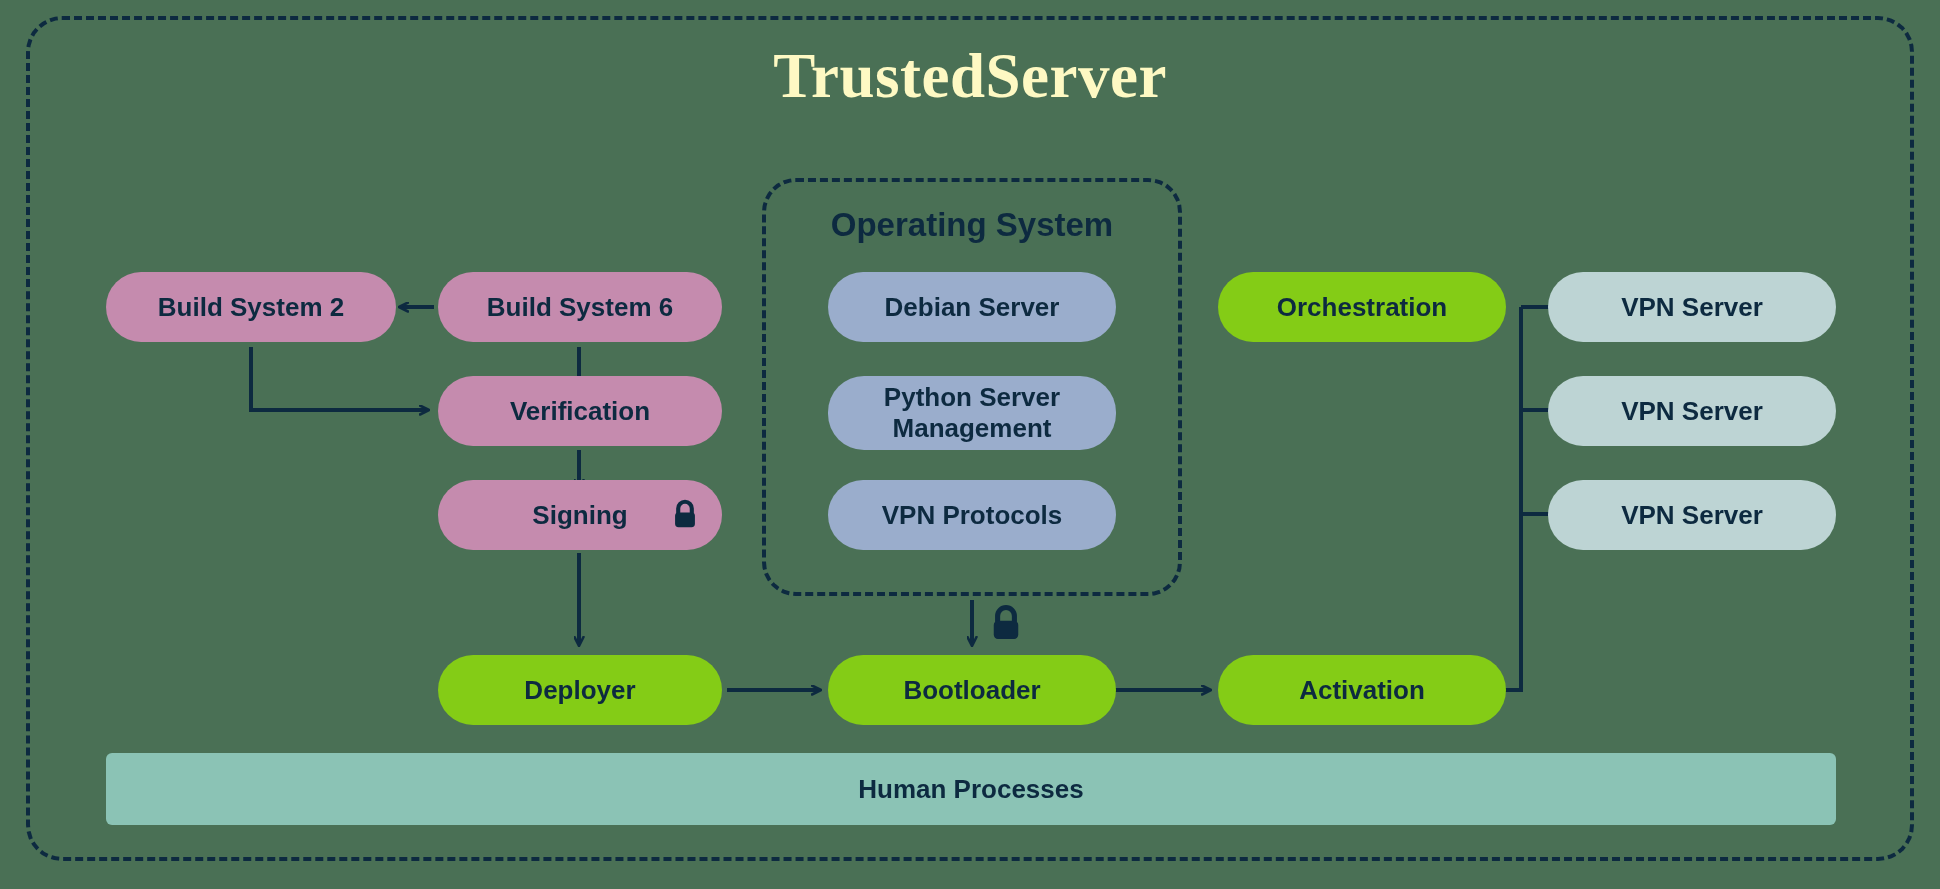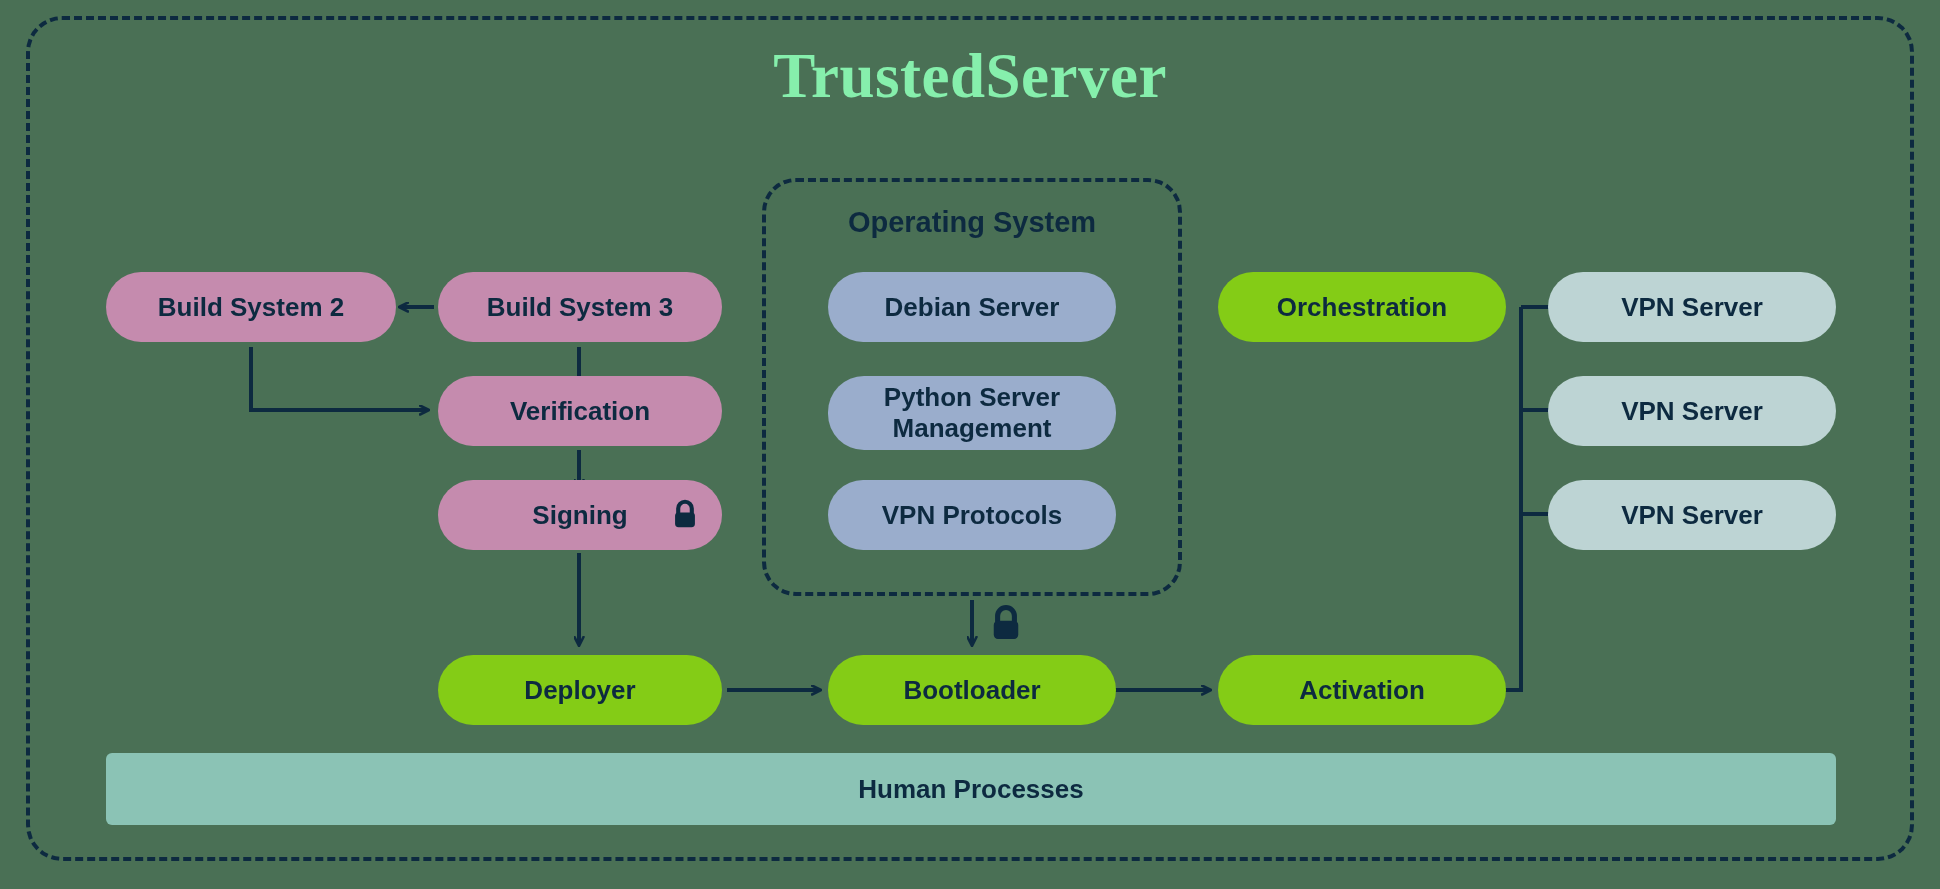--- a/index.html
+++ b/index.html
@@ -13,31 +13,31 @@
   
   .trusted-boundary{
     position:absolute;left:26px;top:16px;width:1888px;height:845px;
     border:4px dashed #0d2a40;border-radius:36px;box-sizing:border-box;
   }
 
   
   .title{
     position:absolute;left:0;top:40px;width:1940px;text-align:center;
     font-family:"Liberation Serif", serif;
-    font-size:63px;font-weight:700;color:#86efac;letter-spacing:.5px;
+    font-size:63px;font-weight:700;color:#fef9c3;letter-spacing:.5px;
   }
 
   
   .os-group{
     position:absolute;left:762px;top:178px;width:420px;height:418px;
     border:4px dashed #0d2a40;border-radius:34px;box-sizing:border-box;
   }
   .os-title{
     position:absolute;left:762px;top:206px;width:420px;text-align:center;
-    font-size:29px;font-weight:700;color:#0d2a40;
+    font-size:33px;font-weight:700;color:#0d2a40;
   }
 
   
   .node{
     position:absolute;box-sizing:border-box;
     display:flex;align-items:center;justify-content:center;
     border-radius:999px;color:#0d2a40;
     font-size:26px;font-weight:700;line-height:1.18;text-align:center;
     padding:13px 18px;
   }
@@ -109,21 +109,21 @@
     <span>Python Server Management</span>
   </div>
   <div class="node blue" style="left:828px;top:480px;width:288px;height:70px;">
     <span>VPN Protocols</span>
   </div>
 
   <div class="node pink" style="left:106px;top:272px;width:290px;height:70px;">
     <span>Build System 2</span>
   </div>
   <div class="node pink" style="left:438px;top:272px;width:284px;height:70px;">
-    <span>Build System 3</span>
+    <span>Build System 6</span>
   </div>
   <div class="node pink" style="left:438px;top:376px;width:284px;height:70px;">
     <span>Verification</span>
   </div>
   <div class="node pink" style="left:438px;top:480px;width:284px;height:70px;">
     <span>Signing</span>
     <svg class="lock-inline" viewBox="0 0 24 24" aria-hidden="true">
       <path d="M7.2 10.4V7.4a4.8 4.8 0 0 1 9.6 0v3" fill="none" stroke="#0d2a40" stroke-width="2.9" stroke-linecap="round"></path>
       <rect x="5" y="10.2" width="14" height="10.4" rx="2.4" fill="#0d2a40"></rect>
     </svg>

